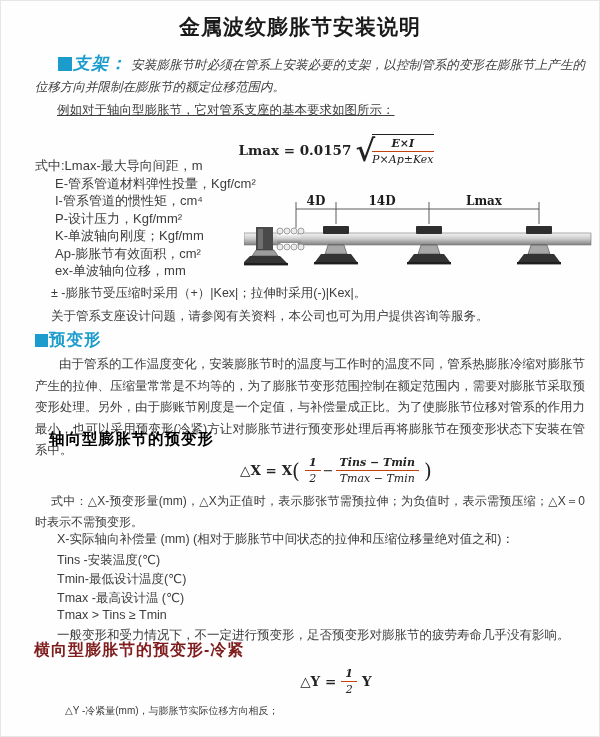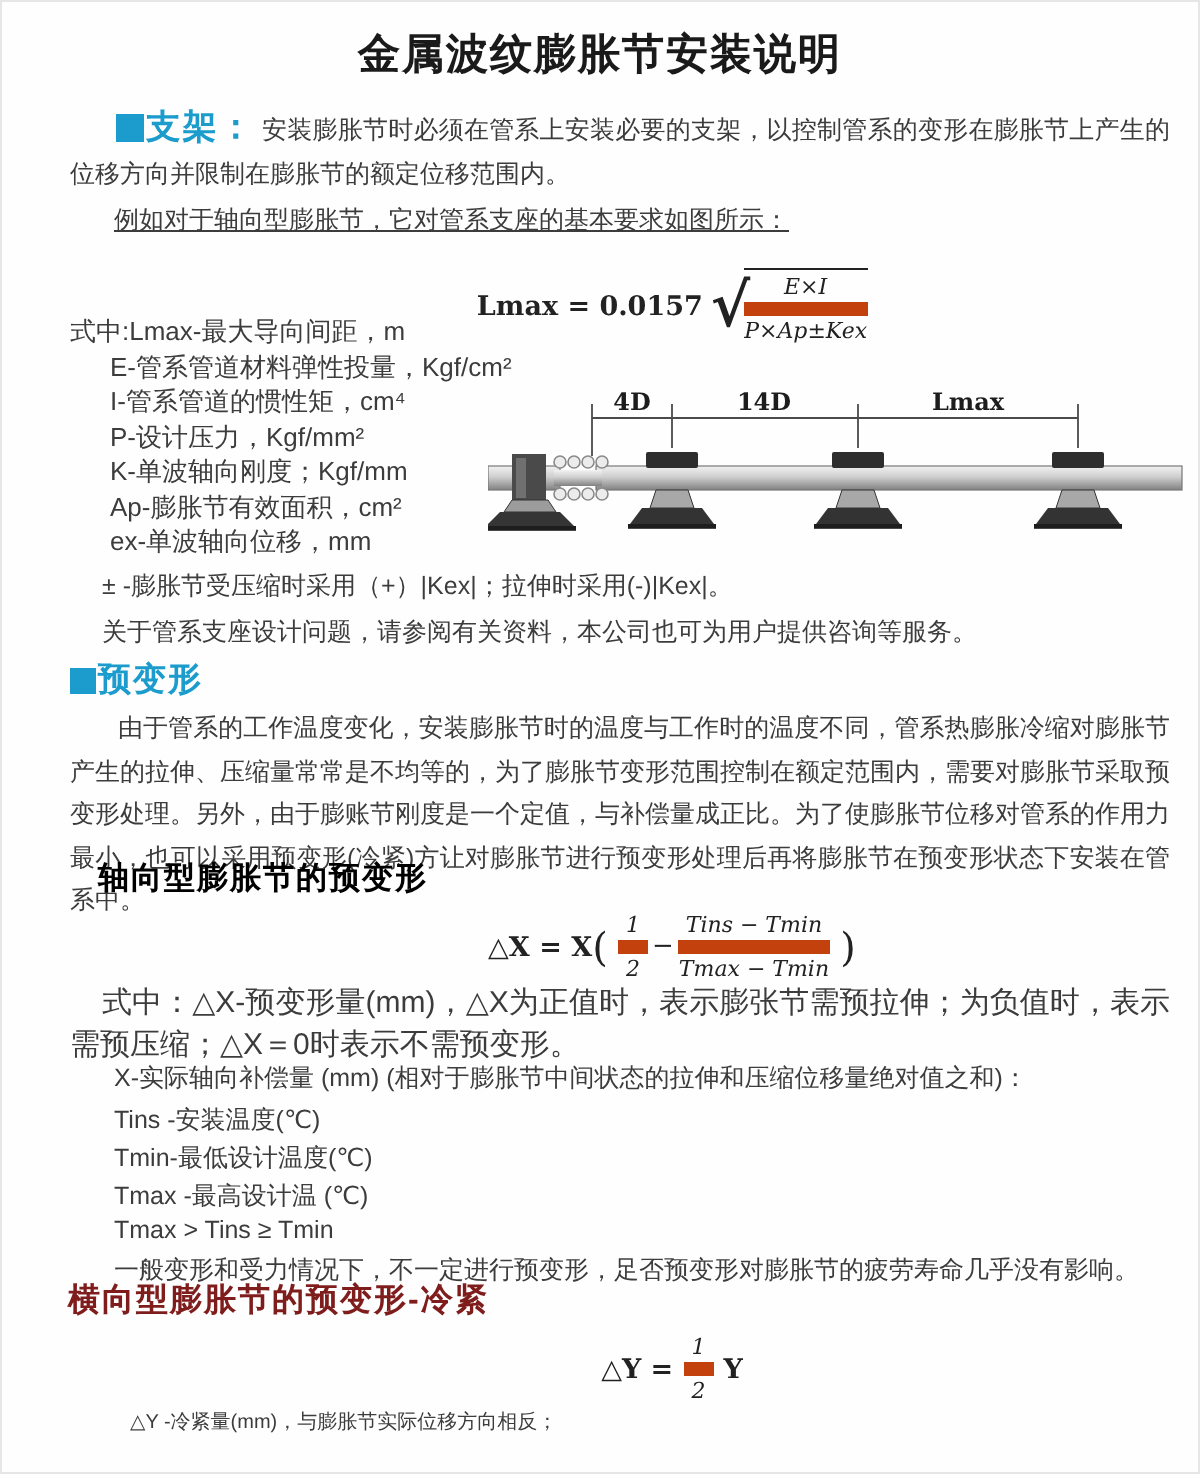--- a/index.html
+++ b/index.html
@@ -23,29 +23,29 @@
   }
   .body-text{font-size:12.5px;line-height:22px;}
   .sec-square{
     display:inline-block;width:14px;height:14px;
     background:#1b9ccd;vertical-align:-2px;margin-right:1px;
   }
   .sec-square.small{width:13px;height:13px;vertical-align:-2px;}
   .sec-head-inline{
     color:#1b9ccd;font-size:17px;font-weight:bold;letter-spacing:1px;
   }
-  .support-para{top:52px;left:34px;width:550px;text-align:justify;}
+  .support-para{top:52px;left:34px;width:550px;text-align:justify;font-style:italic;}
   .support-para .indent{display:inline-block;width:23px;}
   .example-line{top:98px;left:56px;text-decoration:underline;}
   .formula-row{width:100%;text-align:center;}
   .formula{font-family:"DejaVu Serif","Liberation Serif",serif;color:#222;}
   .f-b{font-weight:bold;font-size:13.5px;}
   .frac{display:inline-block;vertical-align:middle;text-align:center;
         font-size:11px;line-height:1.2;font-style:italic;}
-  .frac .fn{display:block;border-bottom:7px solid #c2410c;padding:0 4px 1px;}
+  .frac .fn{display:block;border-bottom:1px solid #c2410c;padding:0 4px 1px;font-weight:bold;}
   .frac .fd{display:block;padding-top:1px;}
   .radical{font-size:30px;font-weight:bold;display:inline-block;
            vertical-align:middle;line-height:0.9;margin:0 -3px 0 4px;color:#222;}
   .under-root{display:inline-block;vertical-align:middle;
               border-top:1.4px solid #222;padding-top:2px;}
   .formula1{top:120px;margin-top:13px;}
   .defs-block{top:156px;left:34px;}
   .def-line{font-size:13px;line-height:17.5px;white-space:nowrap;}
   .def-line.ind{padding-left:20px;}
   .pm-line{top:284px;left:50px;font-size:12.5px;}
@@ -55,21 +55,21 @@
   .sec-head2{color:#1b9ccd;font-size:16.5px;font-weight:bold;letter-spacing:1px;}
   .preform-para{top:353px;left:34px;width:550px;text-align:justify;
                 text-indent:24px;line-height:21.5px;font-size:12.5px;}
   .axial-head{top:428px;left:48px;color:#000000;font-size:15.5px;
               font-weight:bold;letter-spacing:1px;}
   .formula2{top:455px;}
   .paren{font-size:20px;vertical-align:middle;font-weight:400;
          font-family:"DejaVu Serif",serif;}
   .fop{font-size:13px;vertical-align:middle;padding:0 2px;}
   .note-main{top:490px;left:34px;width:550px;text-align:justify;
-             text-indent:16px;line-height:21px;font-size:15px;}
+             text-indent:16px;line-height:21px;font-size:12px;}
   .note-line{left:56px;font-size:12.5px;white-space:nowrap;}
   .n2{top:530px;}.n3{top:551px;}.n4{top:570px;}.n5{top:589px;}
   .n6{top:607px;}.n7{top:626px;}
   .lateral-head{top:639px;left:33px;color:#7f1d1d;font-size:16px;
                 font-weight:bold;letter-spacing:1px;}
   .formula3{top:666px;}
   .final-note{top:703px;left:64px;font-size:10px;}
   svg text{font-family:"DejaVu Serif","Liberation Serif",serif;}
 </style>
 </head>

